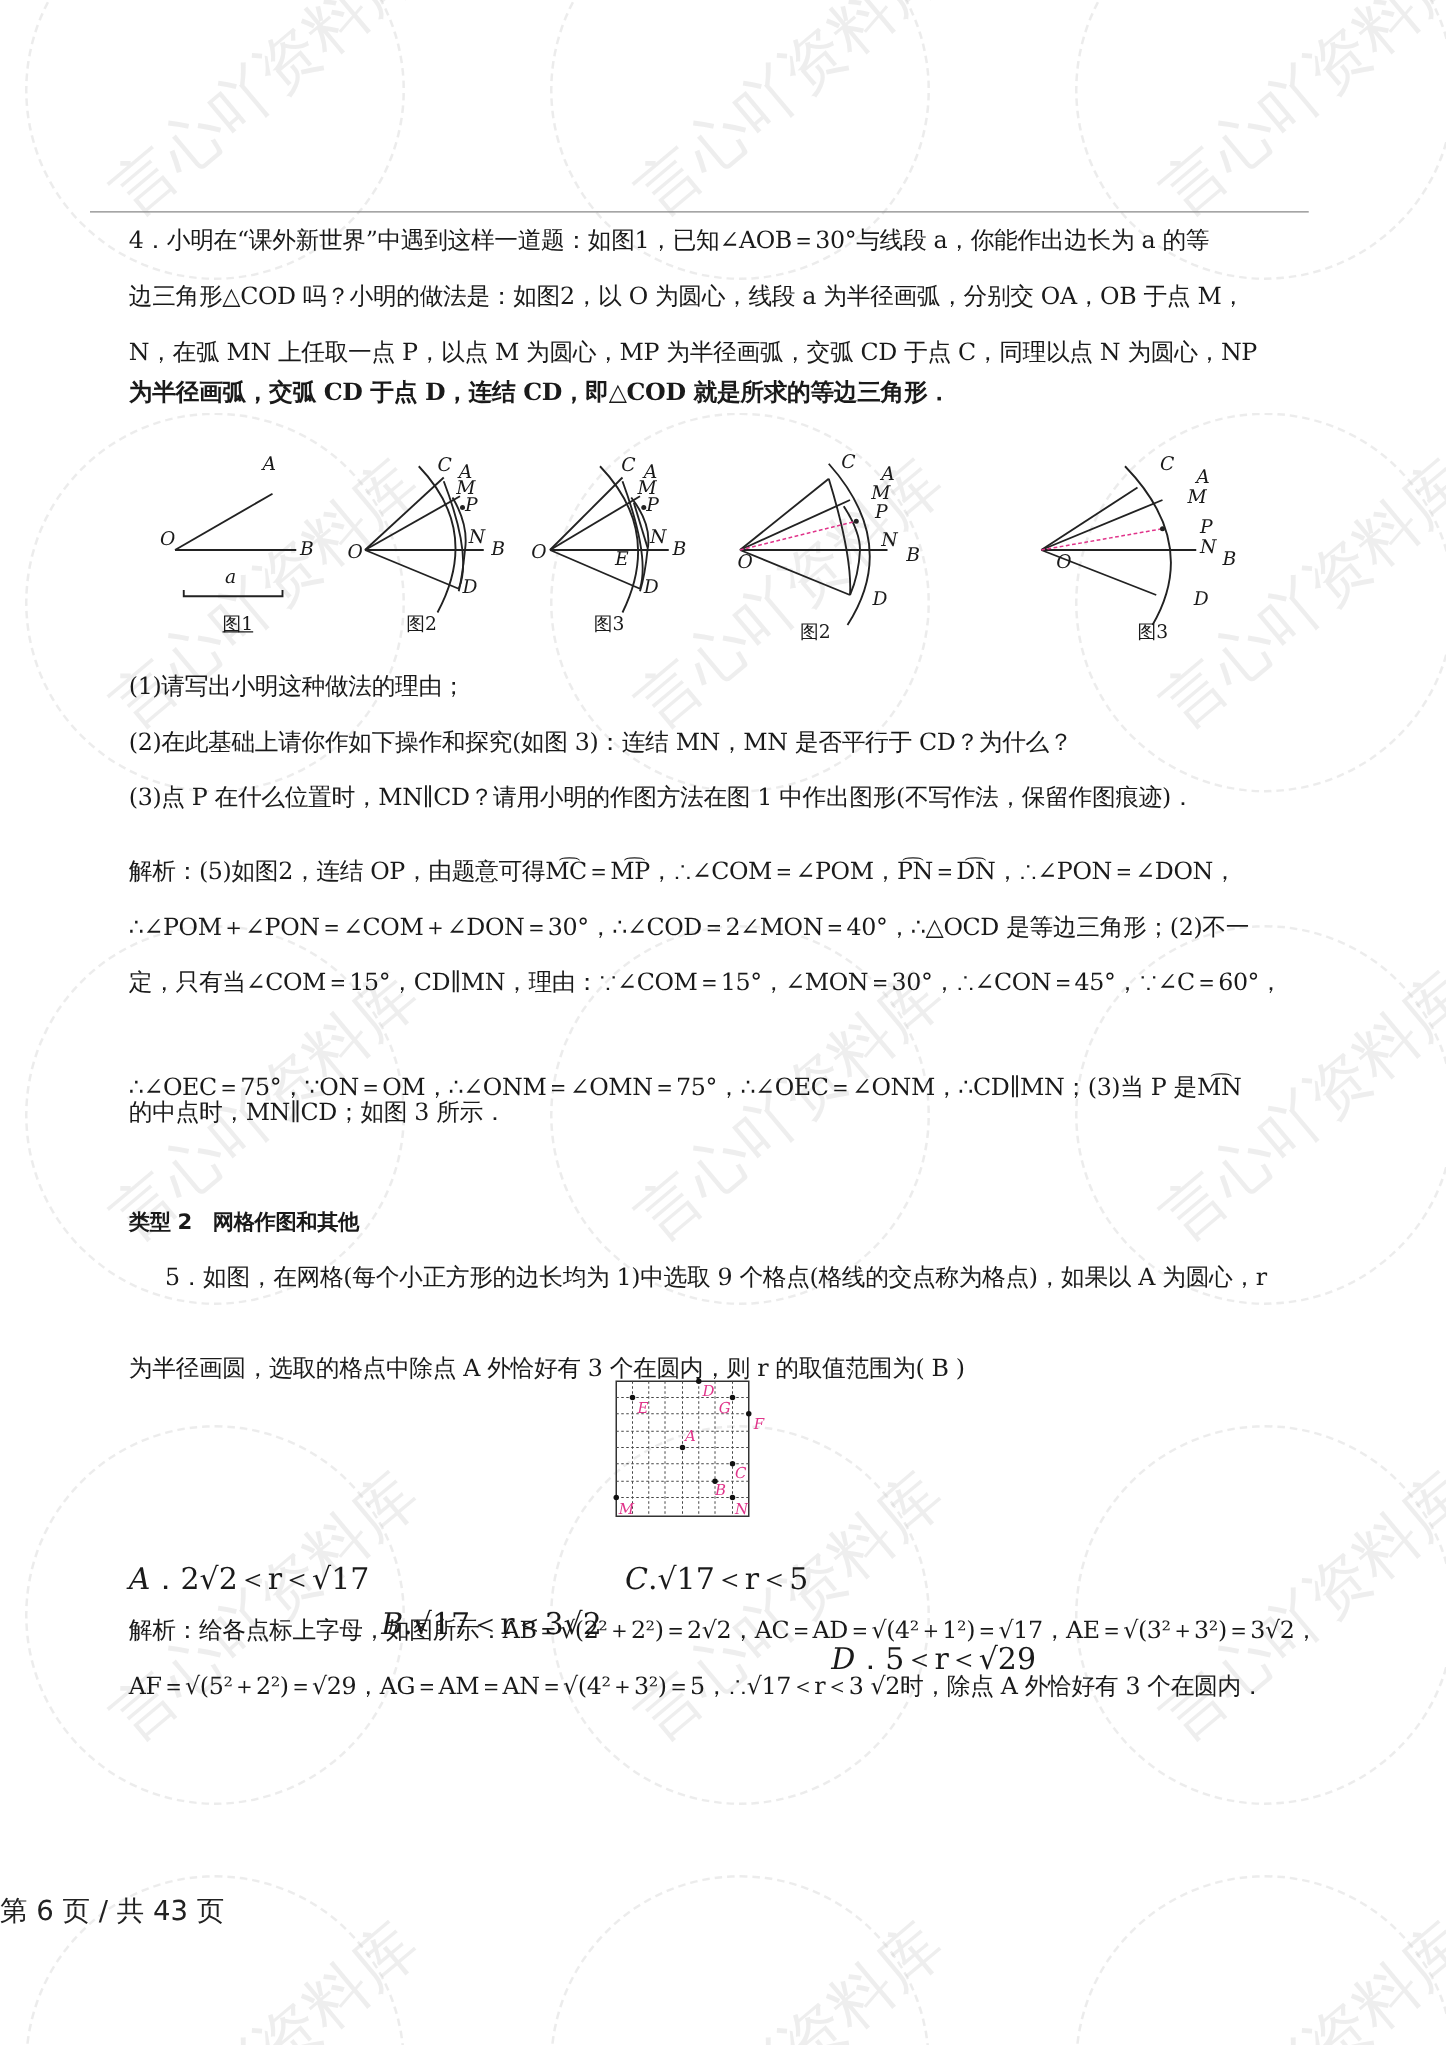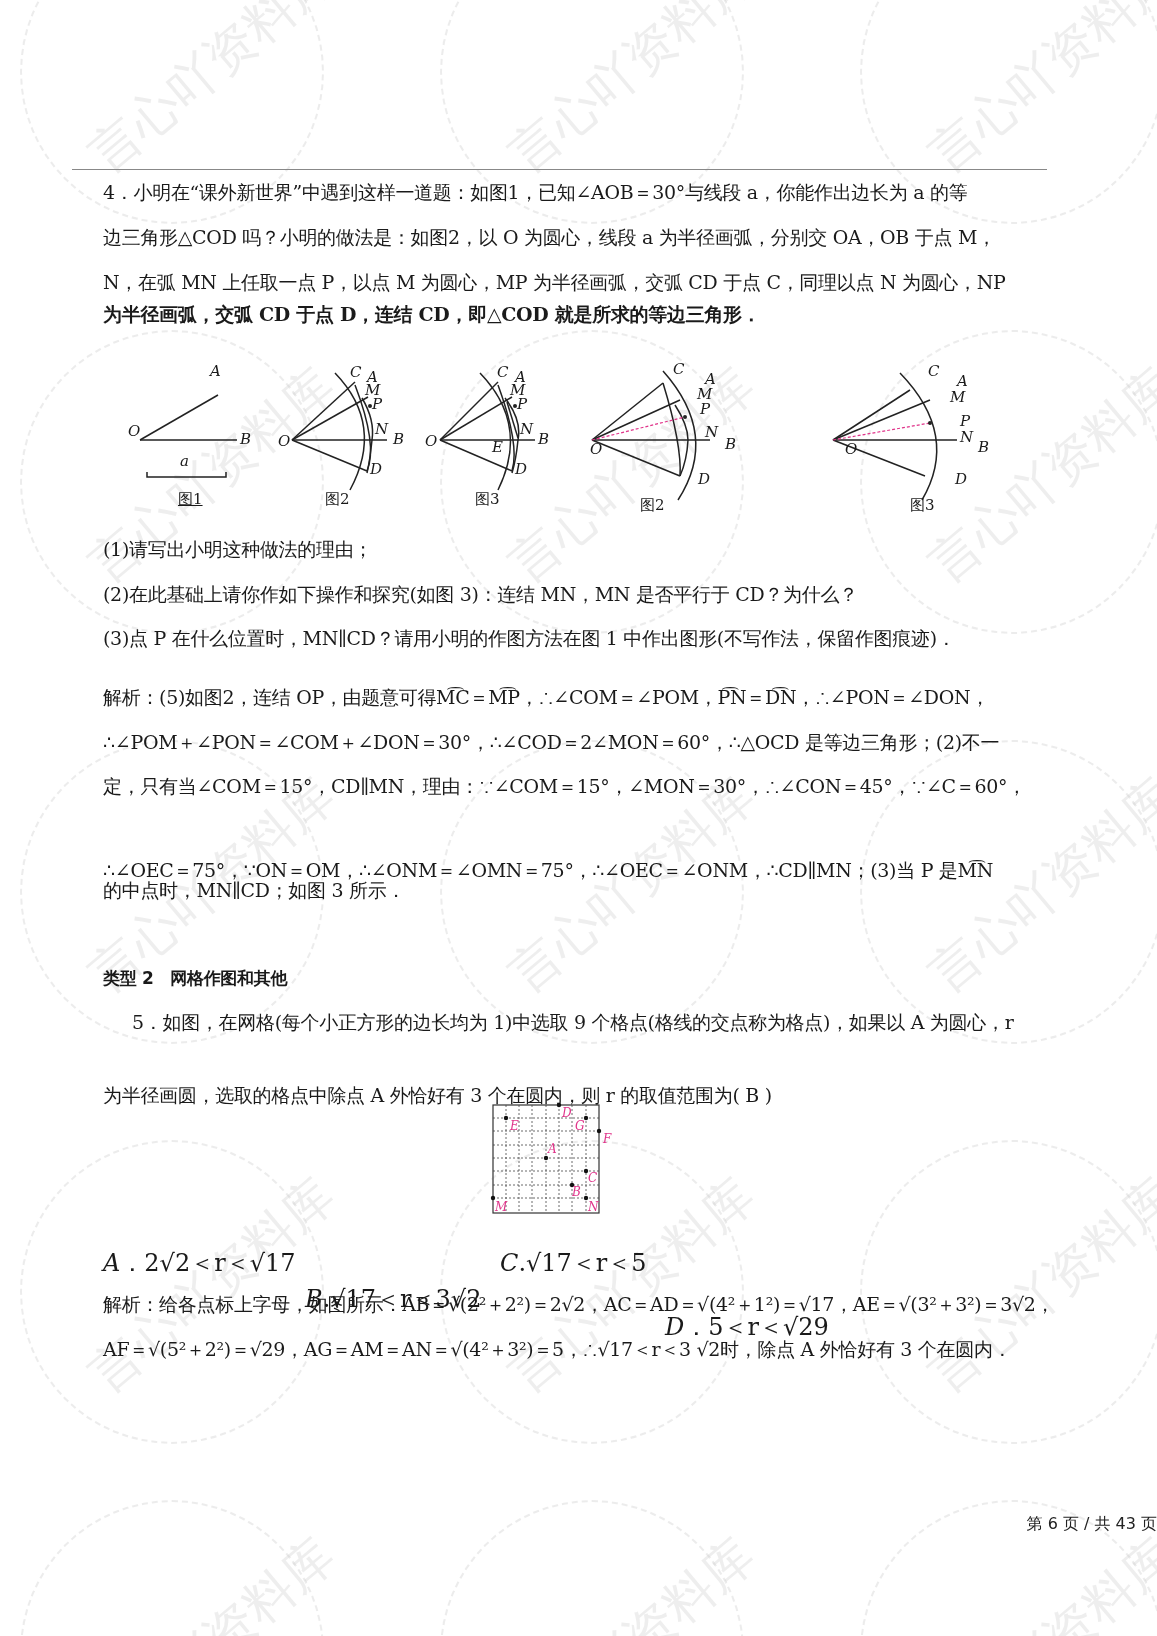--- a/index.html
+++ b/index.html
@@ -9,21 +9,21 @@
         border:2px dashed rgba(200,200,200,0.35); pointer-events:none; }
   .wm span { position:absolute; left:40px; top:110px; font-size:50px; color:rgba(205,205,205,0.35);
              transform:rotate(-40deg); font-family:"DejaVu Sans",sans-serif; white-space:nowrap; }
   .rule { position:absolute; left:72px; right:110px; top:169px; height:1px; background:#888; }
   .line { position:absolute; left:103px; font-size:19px; line-height:24px; white-space:nowrap; letter-spacing:-0.3px; }
   .bold { font-weight:bold; font-family:"DejaVu Sans",sans-serif; font-size:17px; }
   .fig { position:absolute; }
   .figlabel { position:absolute; font-size:15px; font-family:"DejaVu Serif",serif; }
   .opt { position:absolute; font-size:24px; white-space:nowrap; }
   .opt i { font-style:italic; }
-  .footer { position:absolute; left:0; right:0; top:1514px; text-align:right; font-size:16px;
+  .footer { position:absolute; left:0; right:0; top:1514px; text-align:left; font-size:22px;
             font-family:"DejaVu Sans",sans-serif; color:#222; }
 </style>
 </head>
 <body>
 
 <div class="wm" style="left:20px;top:-80px;">
     <span>言心吖资料库</span>
   </div>
 <div class="wm" style="left:440px;top:-80px;">
     <span>言心吖资料库</span>
@@ -171,21 +171,21 @@
 <div class="figlabel" style="left:325px;top:490px;">图2</div>
 <div class="figlabel" style="left:475px;top:490px;">图3</div>
 <div class="figlabel" style="left:640px;top:496px;">图2</div>
 <div class="figlabel" style="left:910px;top:496px;">图3</div>
 
 <div class="line" style="top:537px;">(1)请写出小明这种做法的理由；</div>
 <div class="line" style="top:582px;">(2)在此基础上请你作如下操作和探究(如图 3)：连结 MN，MN 是否平行于 CD？为什么？</div>
 <div class="line" style="top:626px;">(3)点 P 在什么位置时，MN∥CD？请用小明的作图方法在图 1 中作出图形(不写作法，保留作图痕迹)．</div>
 
 <div class="line" style="top:685px;">解析：(5)如图2，连结 OP，由题意可得M͡C＝M͡P，∴∠COM＝∠POM，P͡N＝D͡N，∴∠PON＝∠DON，</div>
-<div class="line" style="top:730px;">∴∠POM＋∠PON＝∠COM＋∠DON＝30°，∴∠COD＝2∠MON＝60°，∴△OCD 是等边三角形；(2)不一</div>
+<div class="line" style="top:730px;">∴∠POM＋∠PON＝∠COM＋∠DON＝30°，∴∠COD＝2∠MON＝40°，∴△OCD 是等边三角形；(2)不一</div>
 <div class="line" style="top:774px;">定，只有当∠COM＝15°，CD∥MN，理由：∵∠COM＝15°，∠MON＝30°，∴∠CON＝45°，∵∠C＝60°，</div>
 <div class="line" style="top:834px;margin-top:24px;">∴∠OEC＝75°，∵ON＝OM，∴∠ONM＝∠OMN＝75°，∴∠OEC＝∠ONM，∴CD∥MN；(3)当 P 是M͡N</div>
 <div class="line" style="top:878px;">的中点时，MN∥CD；如图 3 所示．</div>
 
 <div class="line bold" style="top:966px;">类型 2　网格作图和其他</div>
 
 <div class="line" style="top:1010px;margin-left:29px;">5．如图，在网格(每个小正方形的边长均为 1)中选取 9 个格点(格线的交点称为格点)，如果以 A 为圆心，r</div>
 <div class="line" style="top:1083px;">为半径画圆，选取的格点中除点 A 外恰好有 3 个在圆内，则 r 的取值范围为( B )</div>
 
 <svg class="fig" style="left:490px;top:1100px;" width="140" height="120" viewBox="0 0 140 120">

